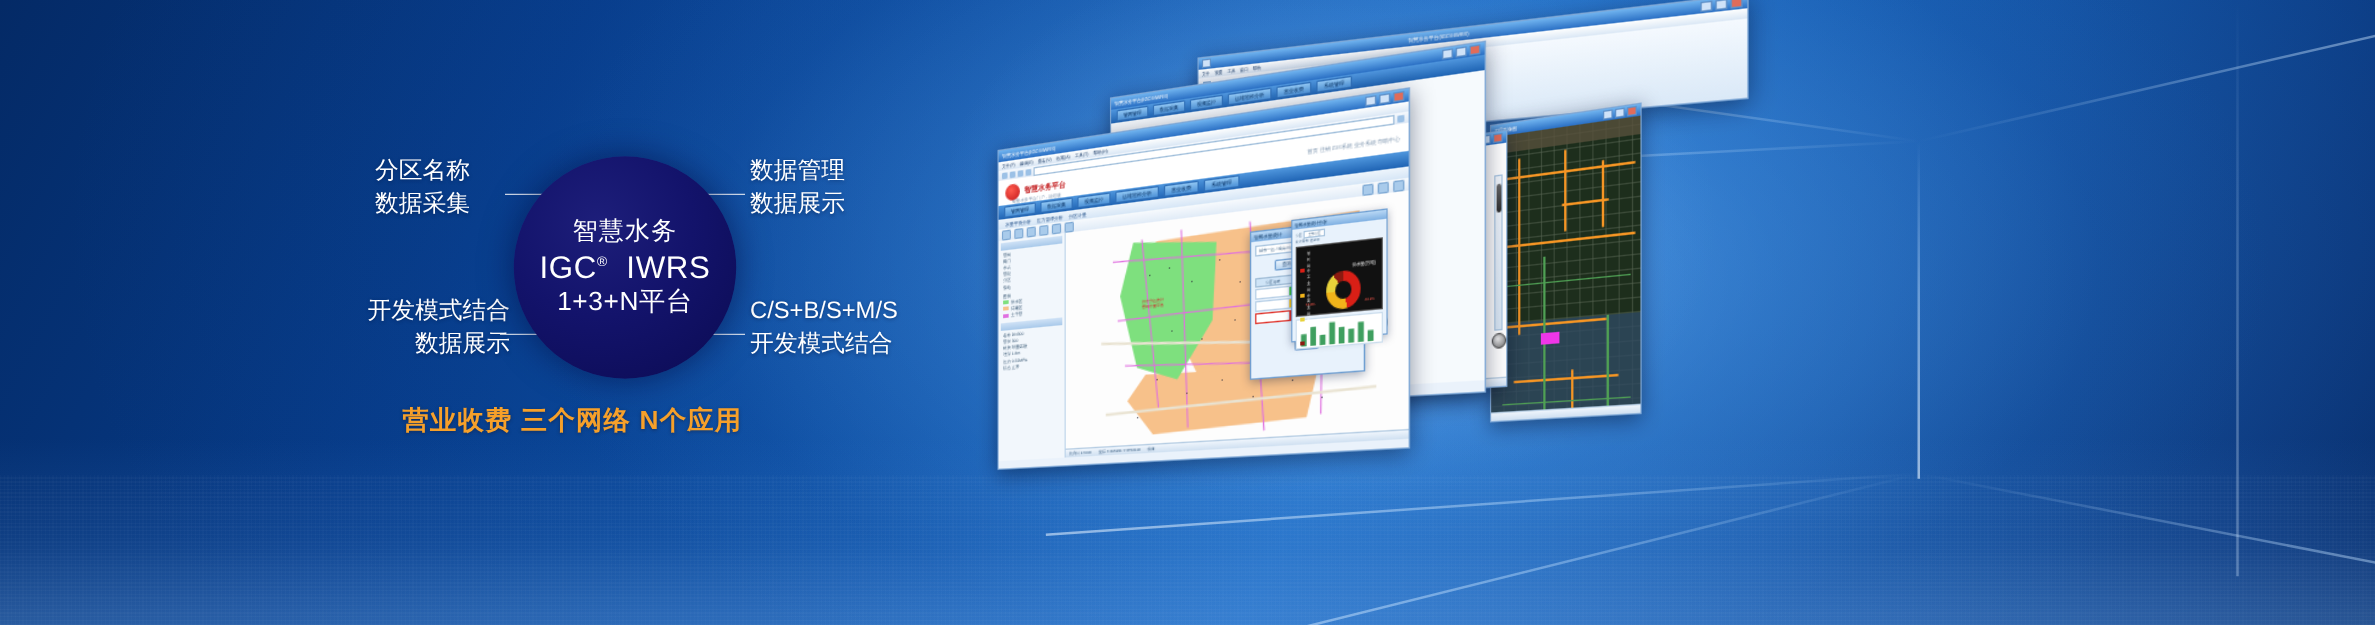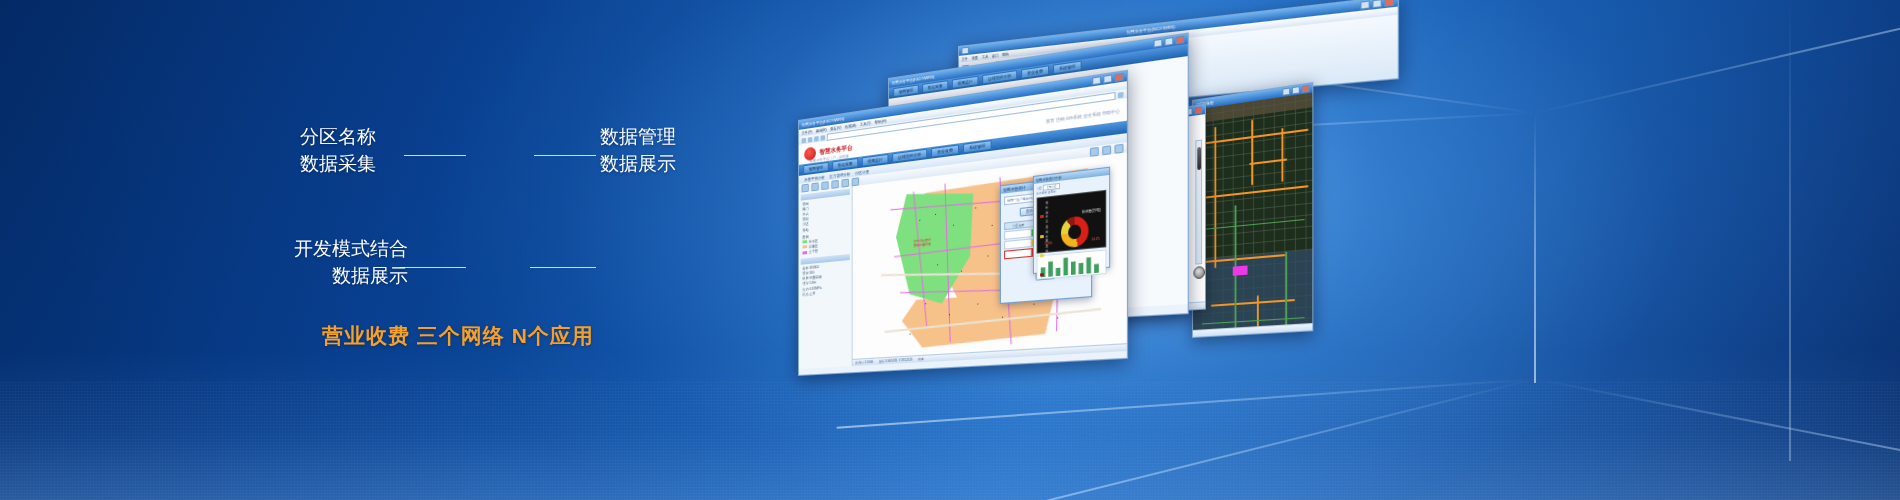--- a/index.html
+++ b/index.html
@@ -208,21 +208,32 @@
     <div class="feat f-bl">
       <span class="l1">开发模式结合</span>
       <span class="l2">数据展示</span>
     </div>
 
     <div class="feat f-tr">
       <span class="l1">数据管理</span>
       <span class="l2">数据展示</span>
     </div>
 
-
+    <div class="feat f-br">
+      <span class="l1">C/S+B/S+M/S</span>
+      <span class="l2">开发模式结合</span>
+    </div>
+
+    <div class="circle">
+      <div class="c1">智慧水务</div>
+      <div class="c2">
+        <span>IGC</span><sup>®</sup>&nbsp;&nbsp;<span>IWRS</span>
+      </div>
+      <div class="c3">1+3+N平台</div>
+    </div>
 
     <div class="tagline">营业收费  三个网络  N个应用</div>
   </div>
 
   <div id="stack">
 
     <div class="win" style="left:168px;top:0px;width:420px;height:70px;transform:perspective(1300px) rotateY(-27deg) skewY(-5.2deg);transform-origin:left center;">
       <div class="tbar">
         <span class="bx"></span>
         <span class="tt" style="text-align:center">智慧水务平台(IGC®IWRS)</span>

